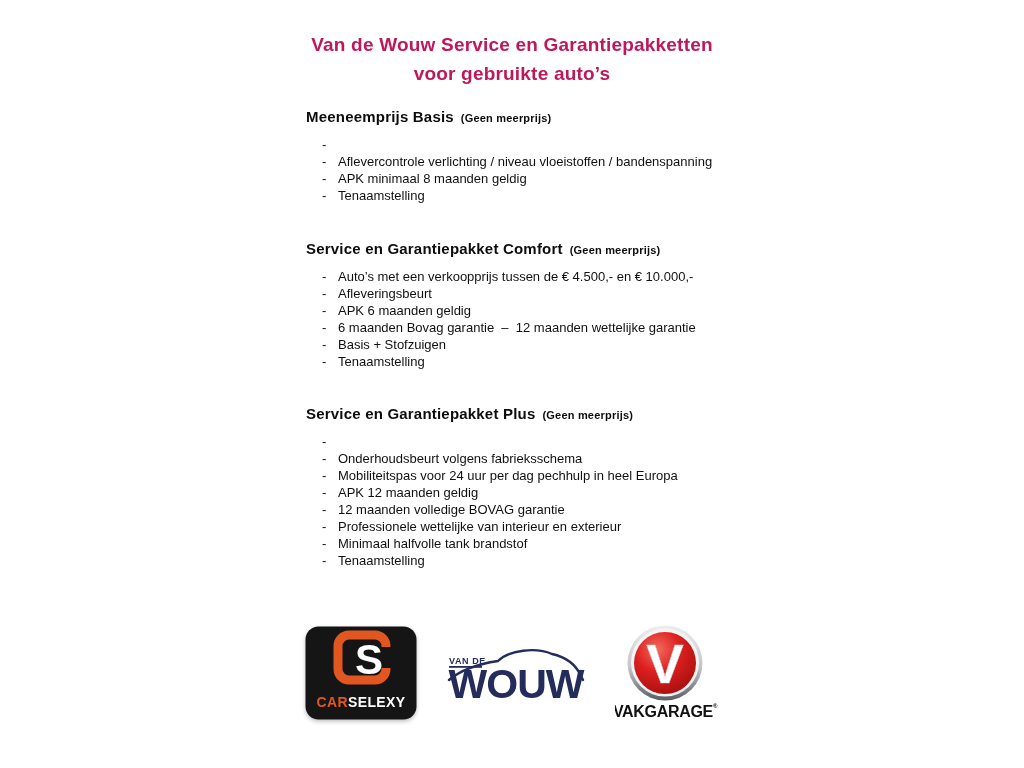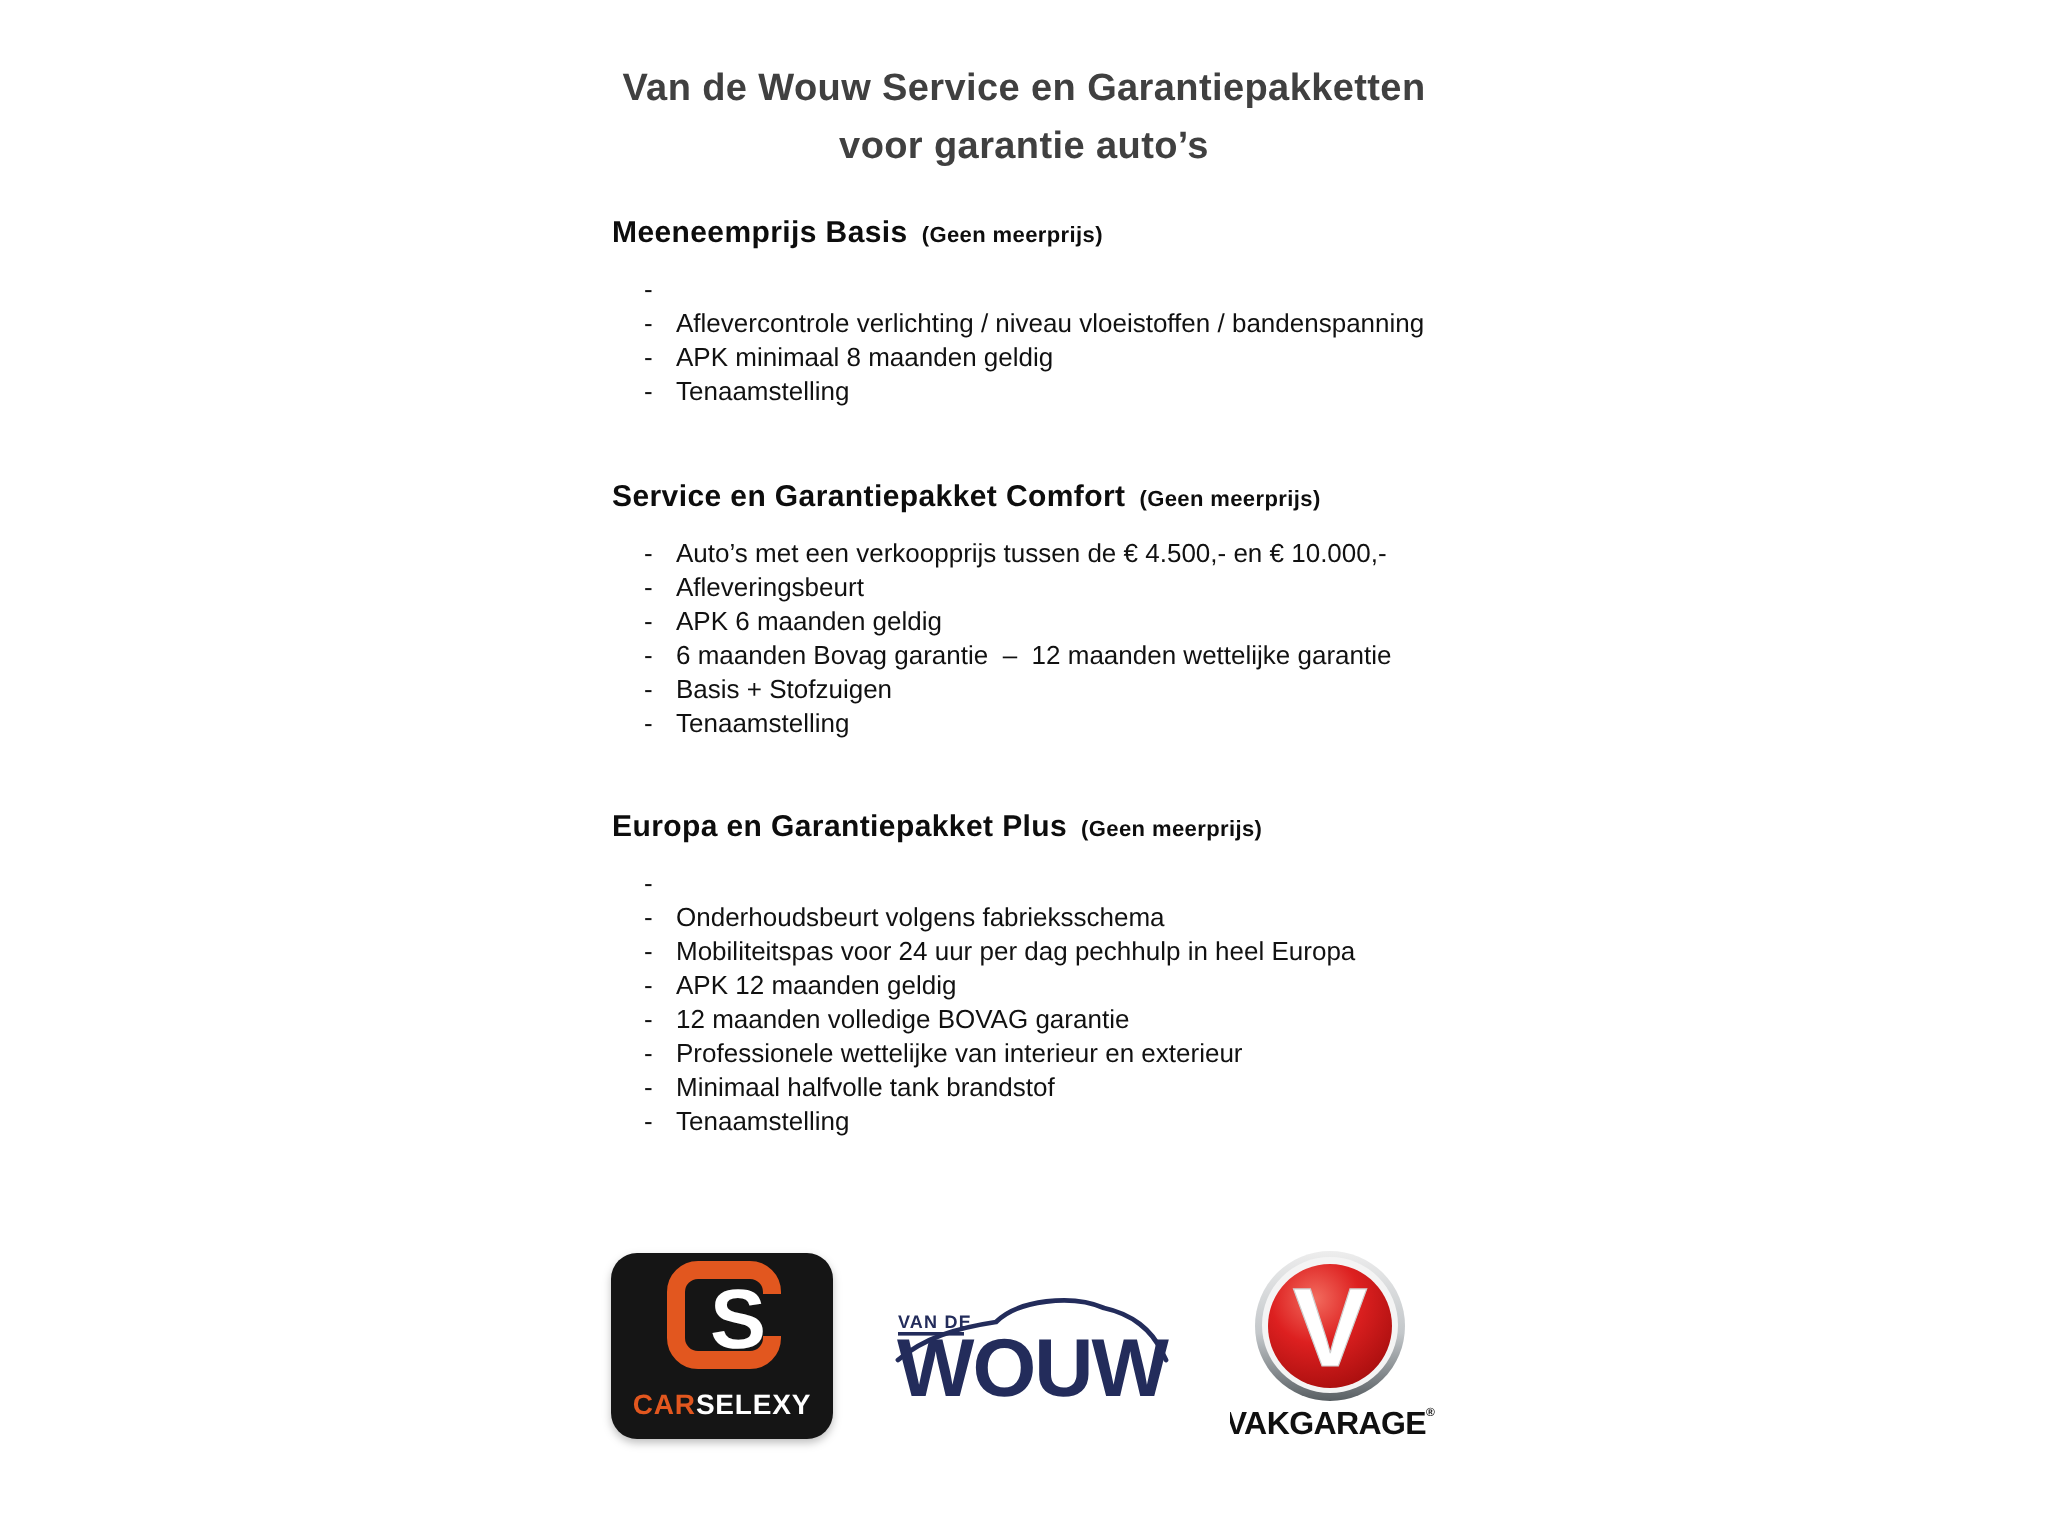--- a/index.html
+++ b/index.html
@@ -12,21 +12,21 @@
   }
   .page { position: relative; width: 1024px; height: 768px; background: #ffffff; }
 
   .doc-title {
     margin-top: 30px;
     text-align: center;
     font-size: 19px;
     font-weight: bold;
     line-height: 29px;
     letter-spacing: 0.2px;
-    color: #404040;
+    color: #be185d;
   }
 
   .content { margin-left: 306px; width: 430px; margin-top: 20px; }
 
   .sec-heading {
     font-size: 15px;
     font-weight: bold;
     line-height: 18px;
     letter-spacing: 0.2px;
     color: #0d0d0d;
@@ -65,21 +65,21 @@
   .logo-row svg { display: block; }
   .cs-shadow { filter: drop-shadow(0 2px 2px rgba(0,0,0,0.25)); }
 </style>
 </head>
 <body>
 
 <div class="page">
 
   <div class="doc-title">
     <div>Van de Wouw Service en Garantiepakketten</div>
-    <div>voor garantie auto’s</div>
+    <div>voor gebruikte auto’s</div>
   </div>
 
   <div class="content">
 
     <div class="sec-1">
       <div class="sec-heading">
         <span>Meeneemprijs Basis</span><span class="sec-note">(Geen meerprijs)</span>
       </div>
       <ul class="items">
         <li><span class="li-dash">-</span></li>
@@ -98,21 +98,21 @@
         <li><span class="li-dash">-</span><span class="li-text">Afleveringsbeurt</span></li>
         <li><span class="li-dash">-</span><span class="li-text">APK 6 maanden geldig</span></li>
         <li><span class="li-dash">-</span><span class="li-text">6 maanden Bovag garantie  –  12 maanden wettelijke garantie</span></li>
         <li><span class="li-dash">-</span><span class="li-text">Basis + Stofzuigen</span></li>
         <li><span class="li-dash">-</span><span class="li-text">Tenaamstelling</span></li>
       </ul>
     </div>
 
     <div class="sec-3">
       <div class="sec-heading">
-        <span>Europa en Garantiepakket Plus</span><span class="sec-note">(Geen meerprijs)</span>
+        <span>Service en Garantiepakket Plus</span><span class="sec-note">(Geen meerprijs)</span>
       </div>
       <ul class="items">
         <li><span class="li-dash">-</span></li>
         <li><span class="li-dash">-</span><span class="li-text">Onderhoudsbeurt volgens fabrieksschema</span></li>
         <li><span class="li-dash">-</span><span class="li-text">Mobiliteitspas voor 24 uur per dag pechhulp in heel Europa</span></li>
         <li><span class="li-dash">-</span><span class="li-text">APK 12 maanden geldig</span></li>
         <li><span class="li-dash">-</span><span class="li-text">12 maanden volledige BOVAG garantie</span></li>
         <li><span class="li-dash">-</span><span class="li-text">Professionele wettelijke van interieur en exterieur</span></li>
         <li><span class="li-dash">-</span><span class="li-text">Minimaal halfvolle tank brandstof</span></li>
         <li><span class="li-dash">-</span><span class="li-text">Tenaamstelling</span></li>

